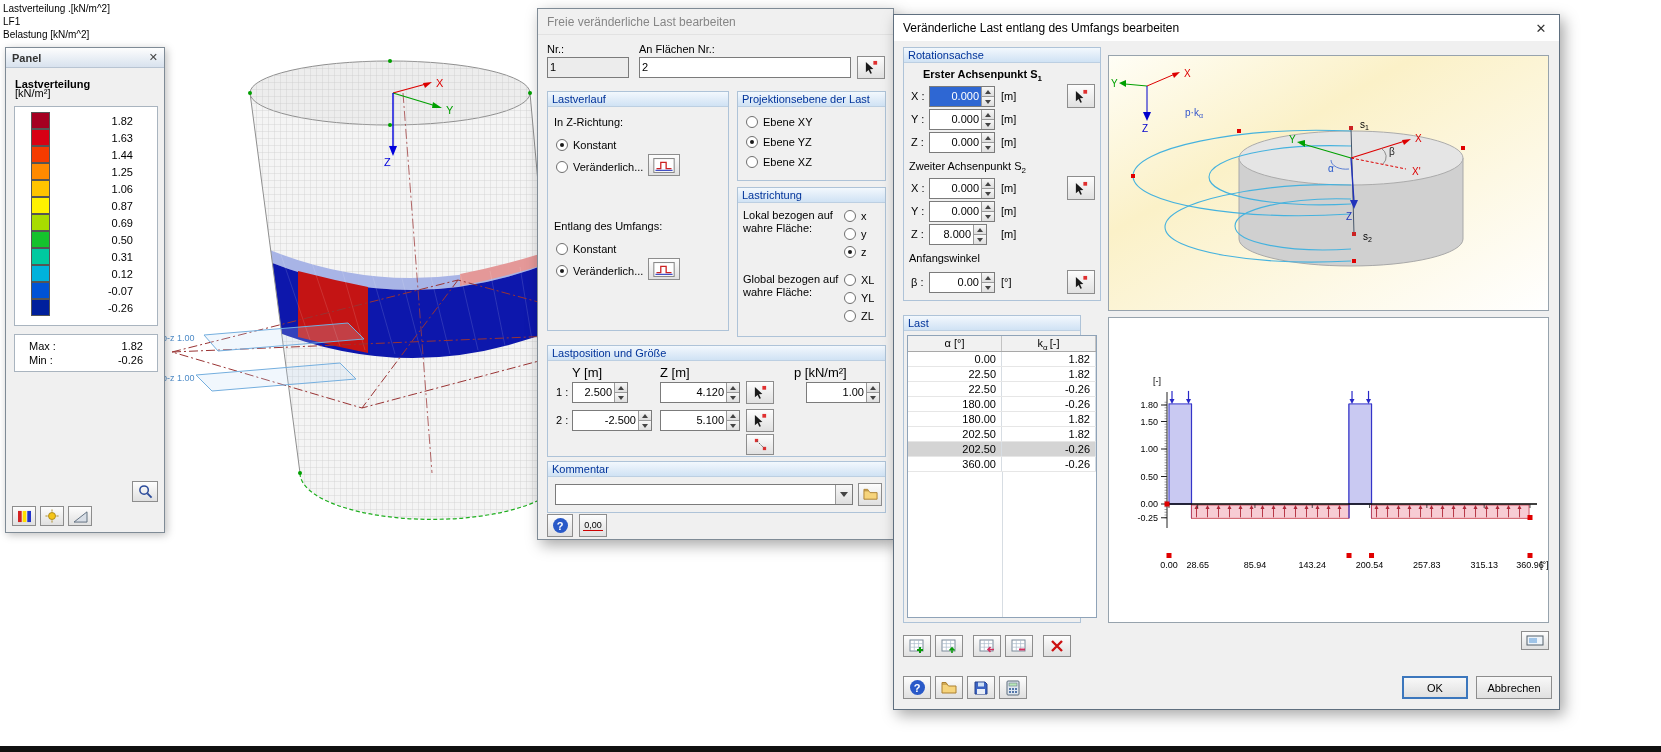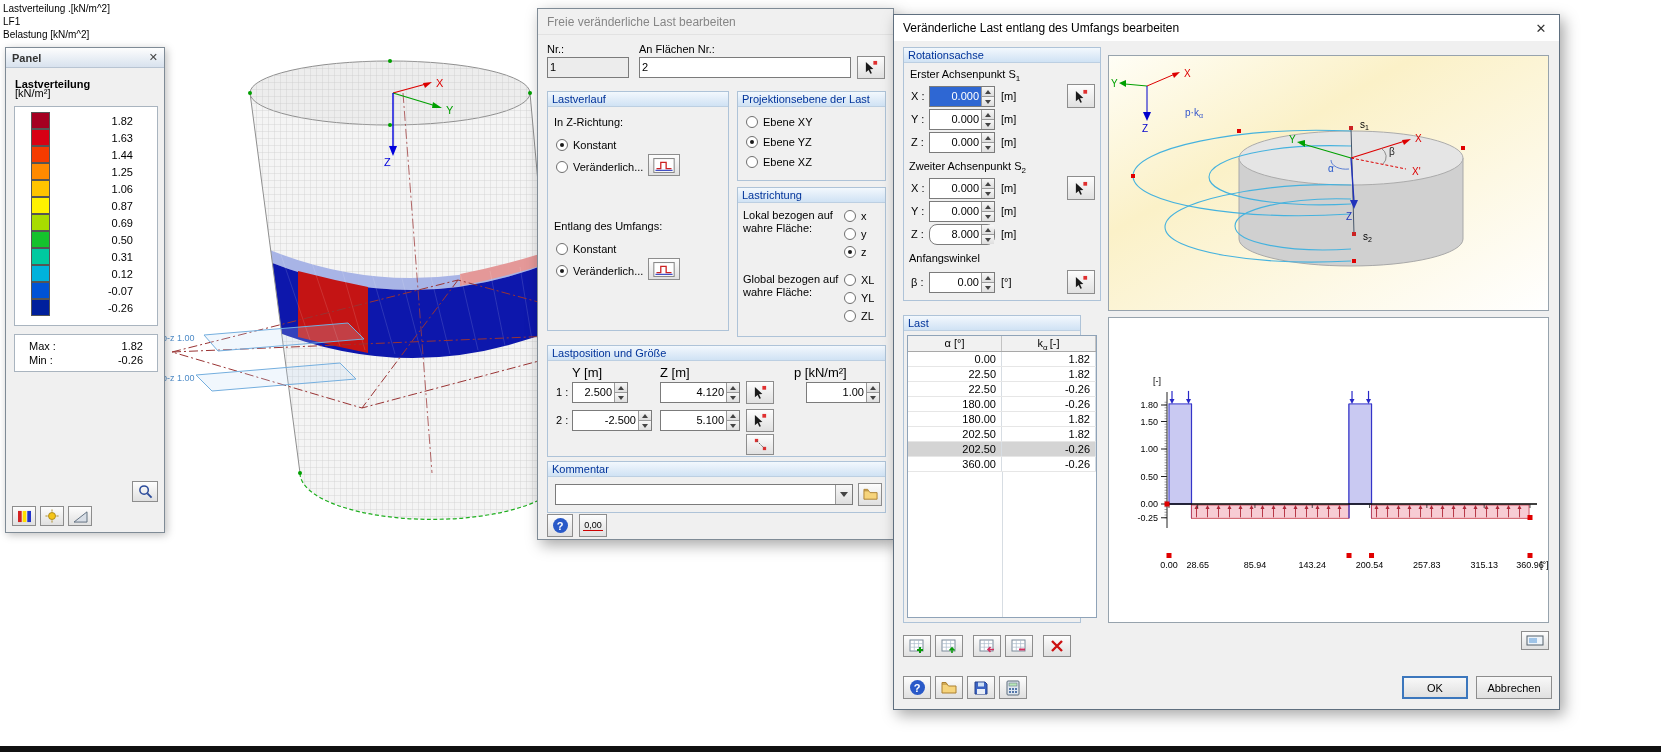--- a/index.html
+++ b/index.html
@@ -496,21 +496,21 @@
   </div>
 
   <div class="win" style="left:893px;top:14px;width:667px;height:696px;border-color:#5f6f7f;">
     <div class="tbar active">
       <span>Veränderliche Last entlang des Umfangs bearbeiten</span>
       <span class="close">✕</span>
     </div>
 
     <div class="grp" style="left:9px;top:32px;width:198px;height:254px;">
       <div class="grp-h">Rotationsachse</div>
-      <span class="lbl" style="left:6px;top:20px;"><span>Erster Achsenpunkt S</span><sub>1</sub></span>
+      <span class="lbl" style="left:19px;top:20px;font-weight:bold;"><span>Erster Achsenpunkt S</span><sub>1</sub></span>
 
       <span class="lbl" style="left:7px;top:42px;">X :</span>
       <div class="field" style="left:25px;top:38px;width:66px;">
         <span class="val seltext">0.000</span>
         <span class="spin">
             <span class="up"></span>
             <span class="dn"></span>
           </span>
       </div>
       <span class="lbl" style="left:97px;top:42px;">[m]</span>
@@ -561,21 +561,21 @@
       <div class="field" style="left:25px;top:153px;width:66px;">
         <span class="val">0.000</span>
         <span class="spin">
             <span class="up"></span>
             <span class="dn"></span>
           </span>
       </div>
       <span class="lbl" style="left:97px;top:157px;">[m]</span>
 
       <span class="lbl" style="left:7px;top:180px;">Z :</span>
-      <div class="field" style="left:25px;top:176px;width:66px;border-radius:8px;">
+      <div class="field" style="left:25px;top:176px;width:58px;">
         <span class="val">8.000</span>
         <span class="spin">
             <span class="up"></span>
             <span class="dn"></span>
           </span>
       </div>
       <span class="lbl" style="left:97px;top:180px;">[m]</span>
 
       <span class="lbl" style="left:5px;top:204px;">Anfangswinkel</span>
       <span class="lbl" style="left:7px;top:228px;">β :</span>

